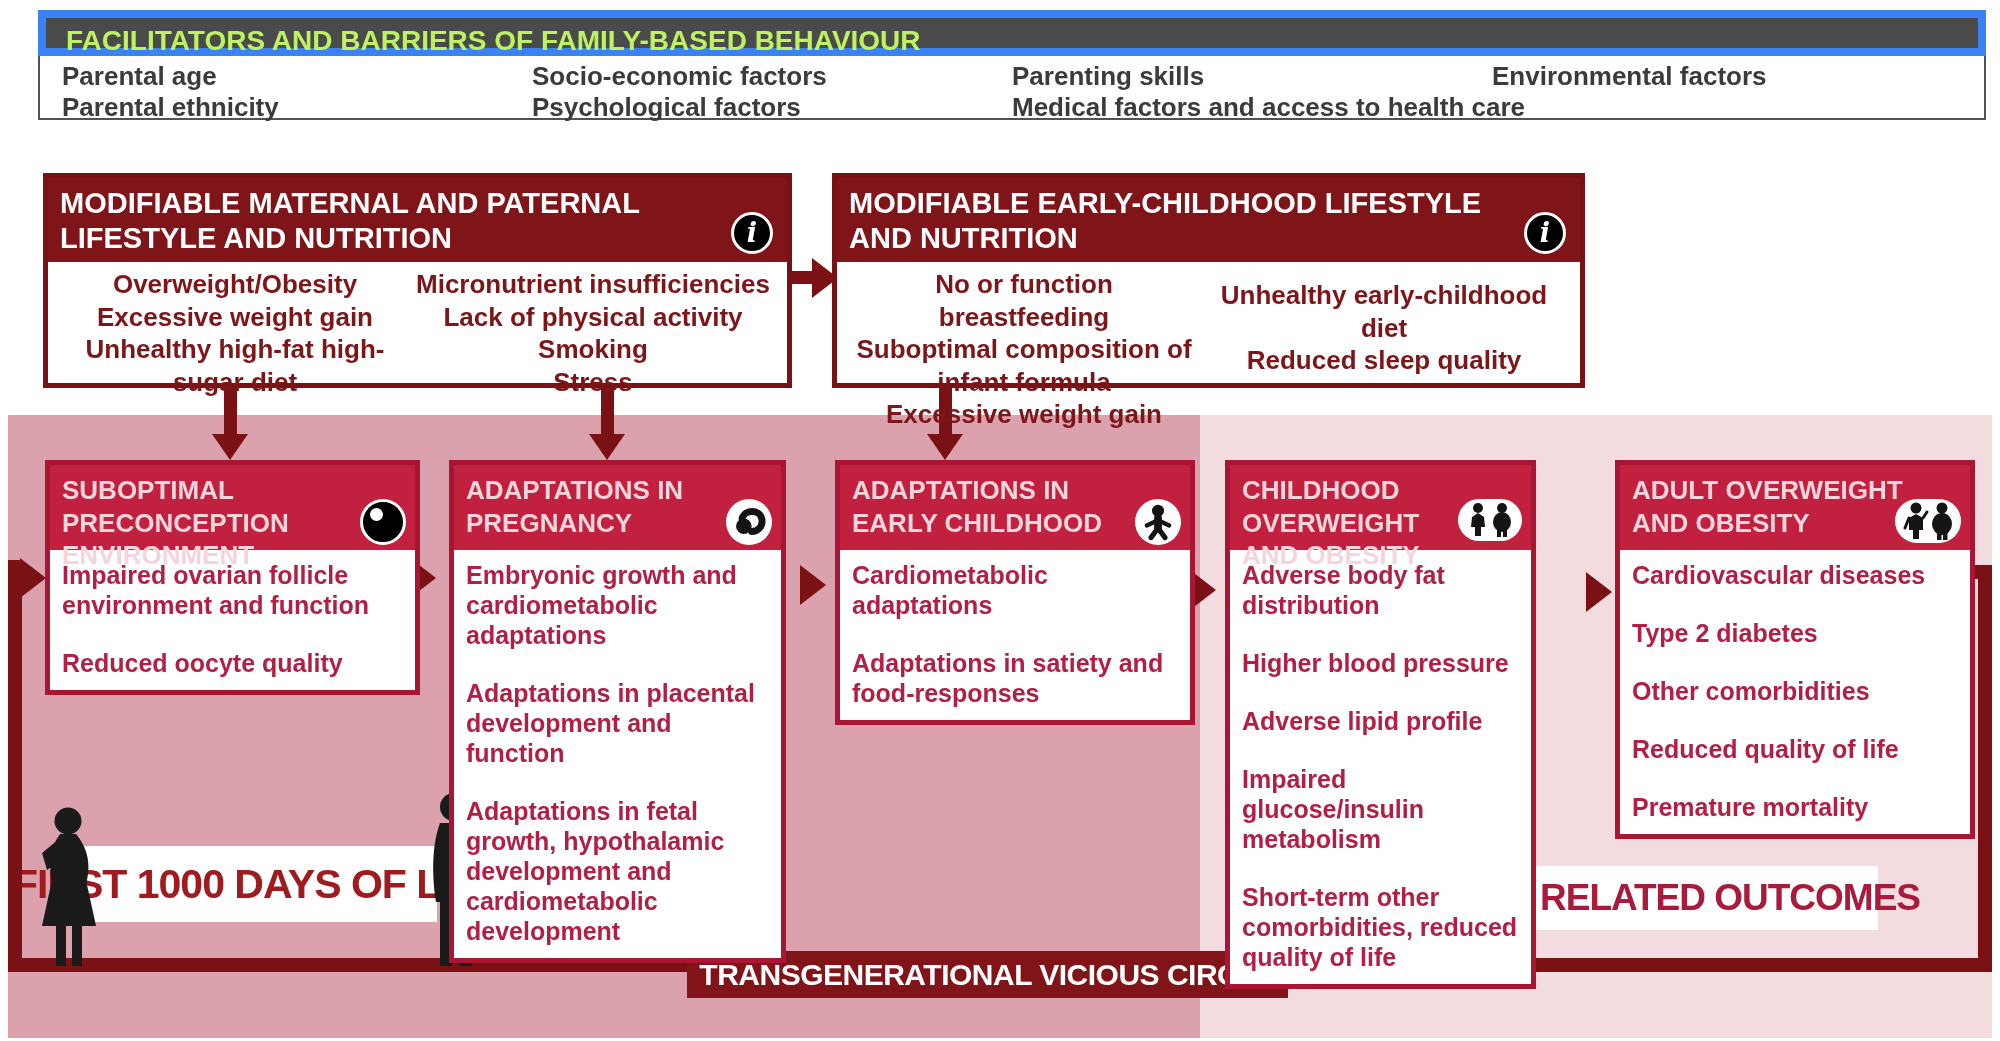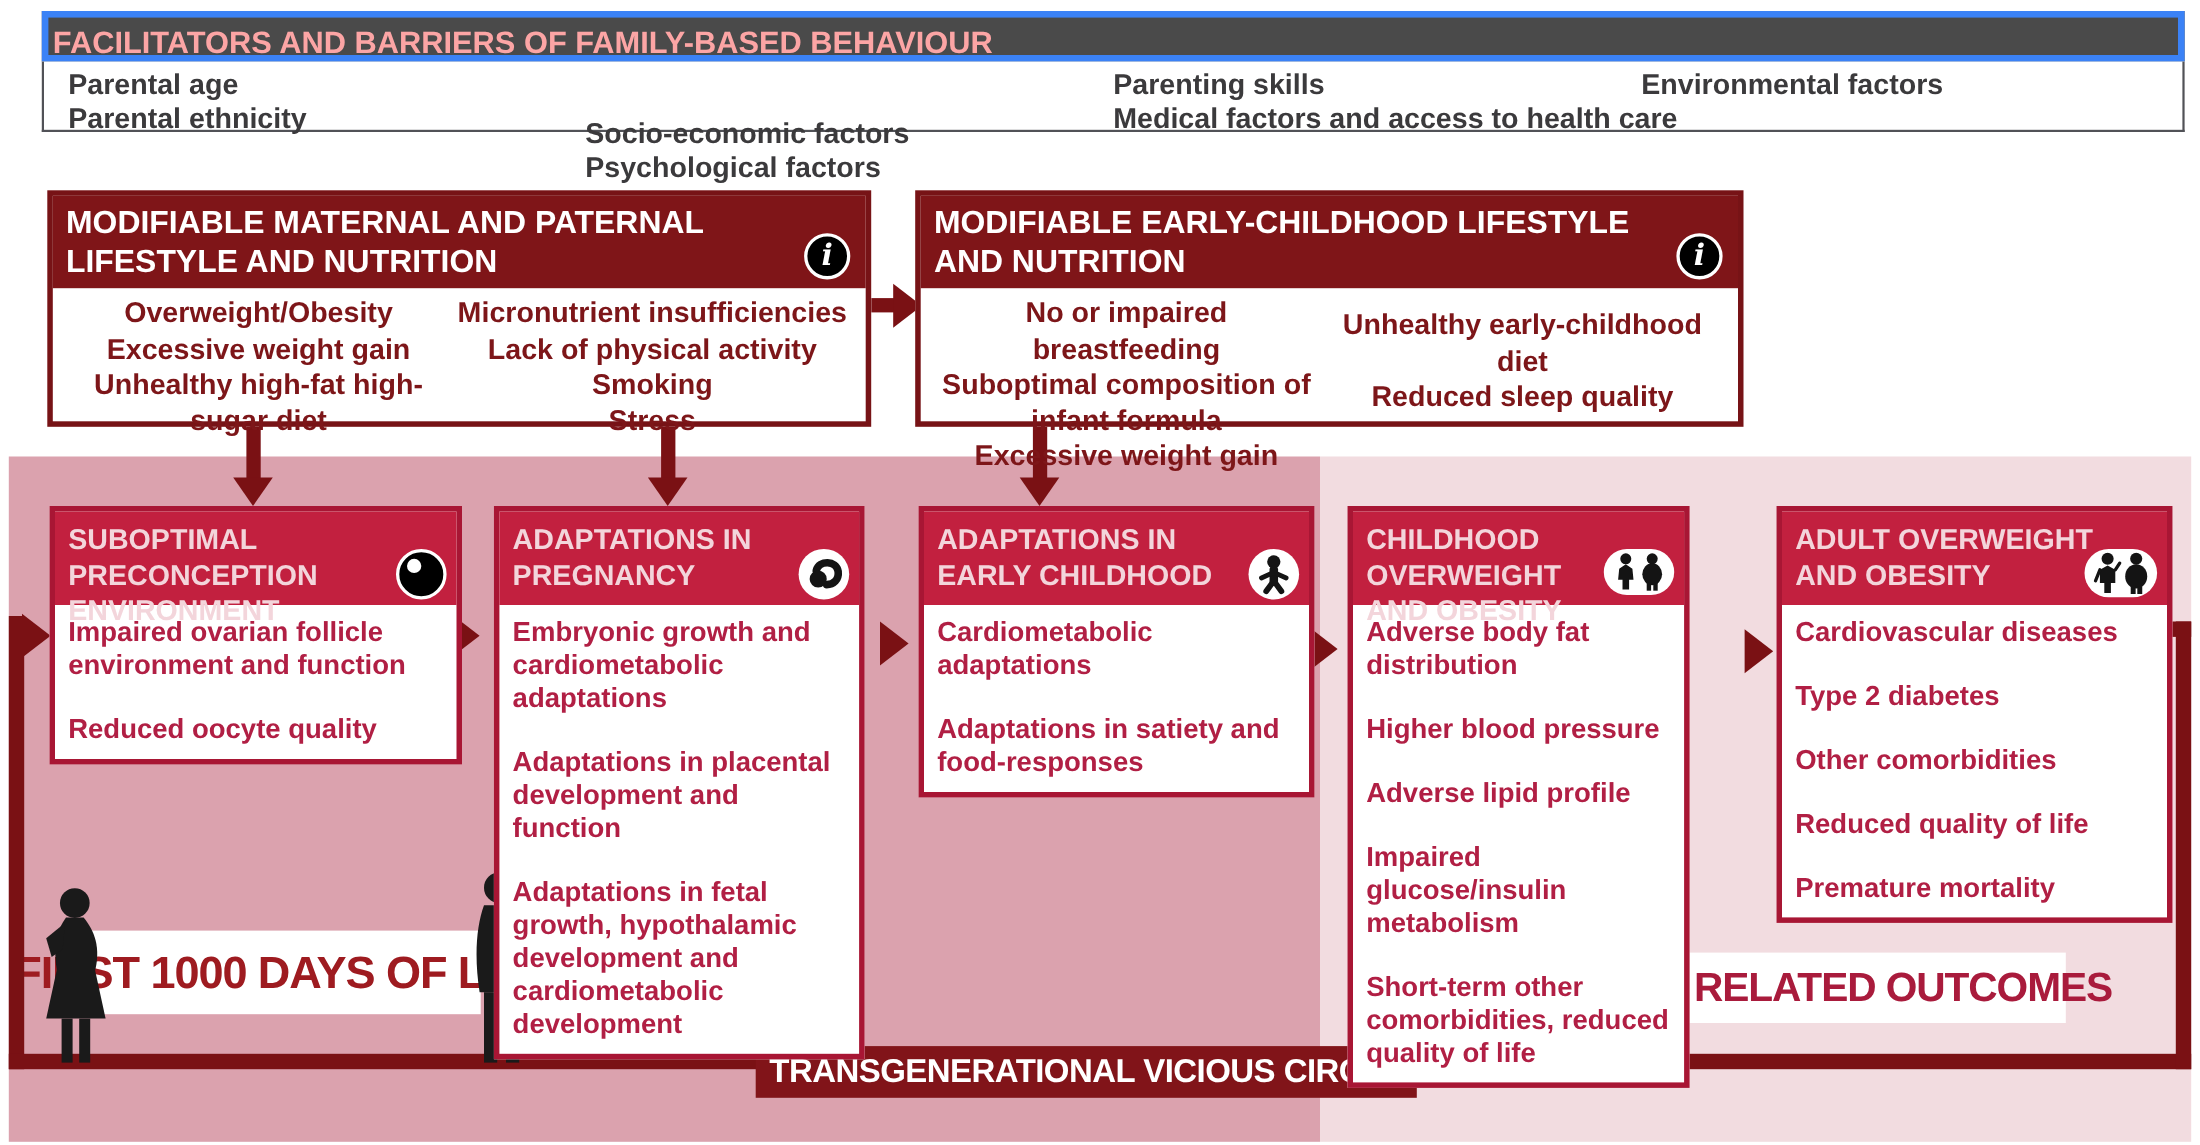--- a/index.html
+++ b/index.html
@@ -7,23 +7,23 @@
   .canvas {
     position: relative; width: 2000px; height: 1041px;
     background: #ffffff; overflow: hidden;
     font-family: "Liberation Sans", sans-serif;
   }
   .abs { position: absolute; }
 
   
   .fac { left: 38px; top: 10px; width: 1948px; z-index: 4; }
   .fac-header {
-    background: #4a4a4a; color: #fca5a5; font-weight: bold; font-size: 28px;
-    height: 46px; line-height: 46px; padding-left: 4px;
-    border: 6px solid #3b82f6;
+    background: #4a4a4a; color: #bef264; font-weight: bold; font-size: 28px;
+    height: 46px; line-height: 46px; padding-left: 20px;
+    border: 8px solid #3b82f6;
   }
   .fac-body {
     position: relative; height: 64px; background: #ffffff;
     border: 2px solid #515257; border-top: none;
   }
   .fac-col {
     position: absolute; top: 5px; font-size: 26px; font-weight: bold;
     color: #3b3a3c; line-height: 1.18; white-space: nowrap;
   }
 
@@ -115,21 +115,21 @@
   <div class="bar" style="left:1978px; top:565px; width:14px; height:407px;"></div>
   <div class="tri-right" style="left:20px; top:558px;"></div>
 
   <div class="abs fac">
     <div class="fac-header">FACILITATORS AND BARRIERS OF FAMILY-BASED BEHAVIOUR</div>
     <div class="fac-body">
       <div class="fac-col" style="left:22px;">
         <div>Parental age</div>
         <div>Parental ethnicity</div>
       </div>
-      <div class="fac-col" style="left:492px;margin-top:45px;">
+      <div class="fac-col" style="left:492px;">
         <div>Socio-economic factors</div>
         <div>Psychological factors</div>
       </div>
       <div class="fac-col" style="left:972px;">
         <div>Parenting skills</div>
         <div>Medical factors and access to health care</div>
       </div>
       <div class="fac-col" style="left:1452px;">
         <div>Environmental factors</div>
       </div>
@@ -160,21 +160,21 @@
 
   <div class="mbox" style="left:832px; top:173px; width:753px; height:215px;">
     <div class="mbox-header">
       <span>MODIFIABLE EARLY-CHILDHOOD LIFESTYLE AND NUTRITION</span>
       <span class="info-icon">
           <span>i</span>
         </span>
     </div>
     <div class="mbox-body">
       <div class="mcol" style="left:14px; width:346px;">
-        <div>No or impaired breastfeeding</div>
+        <div>No or function breastfeeding</div>
         <div>Suboptimal composition of infant formula</div>
         <div>Excessive weight gain</div>
       </div>
       <div class="mcol" style="left:364px; width:366px;margin-top:11px;">
         <div>Unhealthy early-childhood diet</div>
         <div>Reduced sleep quality</div>
       </div>
     </div>
   </div>
 

